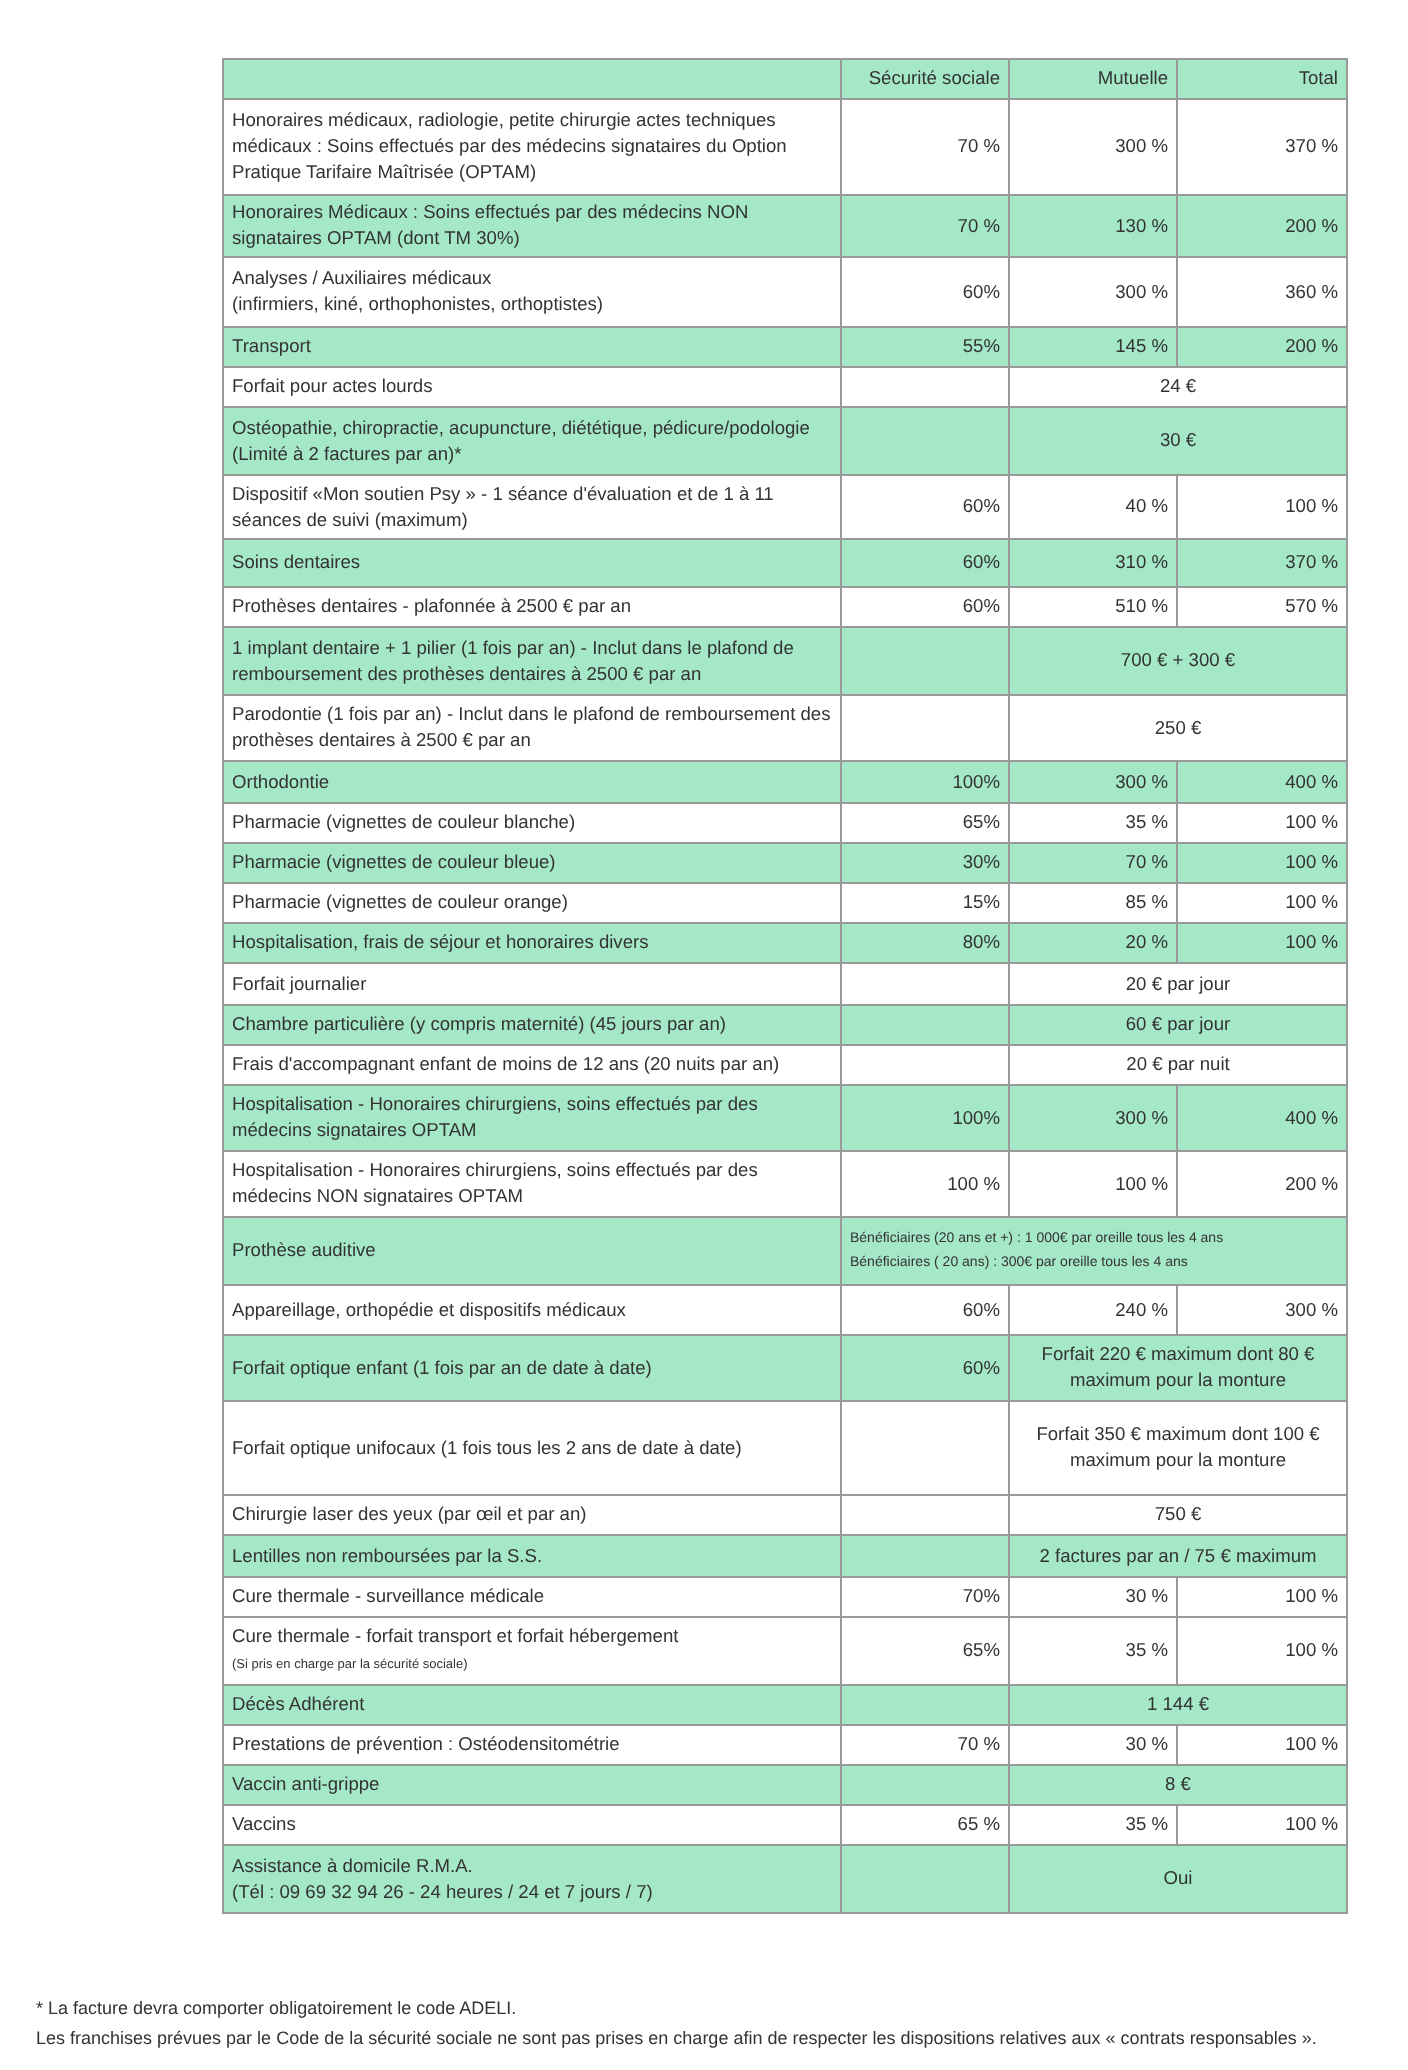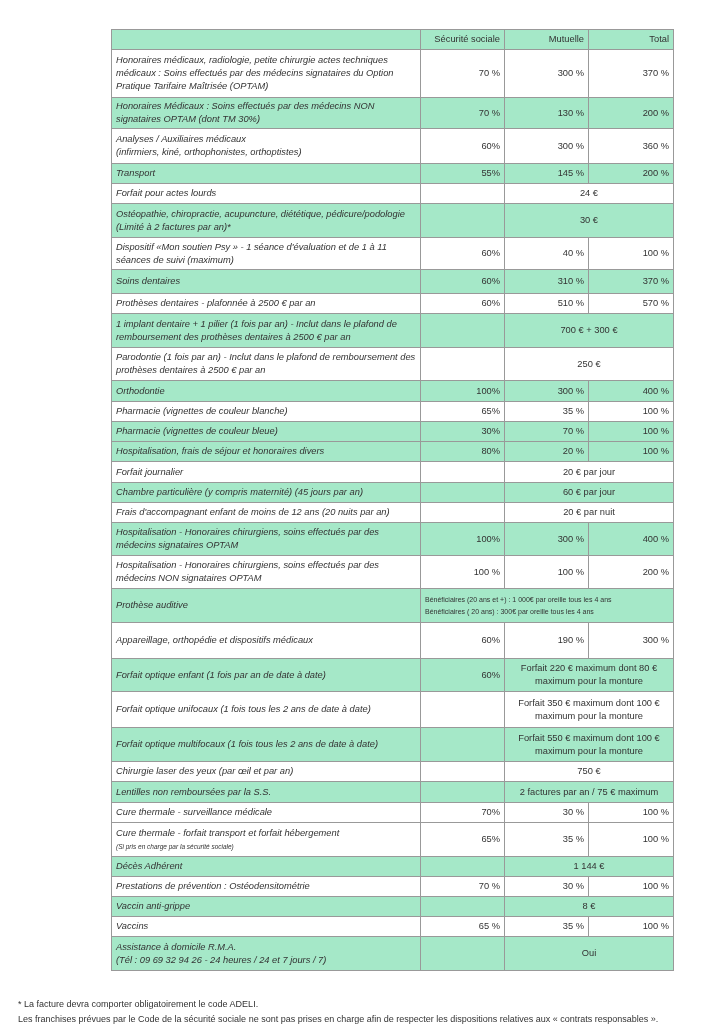--- a/index.html
+++ b/index.html
@@ -5,21 +5,21 @@
   html, body { margin:0; padding:0; background:#ffffff; }
   body { width:704px; height:1035px; position:relative; font-family:"Liberation Sans", "DejaVu Sans", sans-serif; color:#333; }
   table.grid { position:absolute; left:111px; top:29px; width:562px; border-collapse:collapse; table-layout:fixed; font-size:9.3px; line-height:13px; }
   table.grid td, table.grid th { border:1px solid #999; padding:2px 4px; vertical-align:middle; font-weight:normal; }
   table.grid th { text-align:right; height:15px; }
   col.c0 { width:309px; } col.c1 { width:84px; } col.c2 { width:84px; } col.c3 { width:85px; }
   tr.g td, tr.g th { background:#a5e8c8; }
   tr.w td { background:#ffffff; }
   td.num { text-align:right; }
   td.mid { text-align:center; }
-  td.lbl { text-align:left;font-style:italic; }
+  td.lbl { text-align:left; }
   .small { font-size:6.5px; }
   .tiny { font-size:7px; line-height:12px; text-align:left; }
   .notes { position:absolute; left:18px; top:997px; font-size:9px; line-height:15px; color:#333; }
 </style>
 </head>
 <body>
 
 <table class="grid">
   <colgroup>
       <col class="c0">
@@ -109,20 +109,26 @@
         <td class="num">65%</td>
         <td class="num">35 %</td>
         <td class="num">100 %</td>
       </tr>
       <tr class="g" style="height: 20px;">
         <td class="lbl"><span>Pharmacie (vignettes de couleur bleue)</span></td>
         <td class="num">30%</td>
         <td class="num">70 %</td>
         <td class="num">100 %</td>
       </tr>
+      <tr class="w" style="height: 20px;">
+        <td class="lbl"><span>Pharmacie (vignettes de couleur orange)</span></td>
+        <td class="num">15%</td>
+        <td class="num">85 %</td>
+        <td class="num">100 %</td>
+      </tr>
       <tr class="g" style="height: 20px;">
         <td class="lbl"><span>Hospitalisation, frais de séjour et honoraires divers</span></td>
         <td class="num">80%</td>
         <td class="num">20 %</td>
         <td class="num">100 %</td>
       </tr>
       <tr class="w" style="height: 21px;">
         <td class="lbl"><span>Forfait journalier</span></td>
         <td class="num"></td>
         <td colspan="2" class="mid">20 € par jour</td>
@@ -149,40 +155,35 @@
         <td class="num">100 %</td>
         <td class="num">200 %</td>
       </tr>
       <tr class="g" style="height: 34px; border-radius: 10px;">
         <td class="lbl"><span>Prothèse auditive</span></td>
         <td colspan="3" class="tiny">
           <div>Bénéficiaires (20 ans et +) : 1 000€ par oreille tous les 4 ans</div>
           <div>Bénéficiaires ( 20 ans) : 300€ par oreille tous les 4 ans</div>
         </td>
       </tr>
-      <tr class="w" style="height: 36px; margin-left: 40px;">
+      <tr class="w" style="height: 25px; margin-left: 40px;">
         <td class="lbl"><span>Appareillage, orthopédie et dispositifs médicaux</span></td>
         <td class="num">60%</td>
-        <td class="num">190 %</td>
+        <td class="num">240 %</td>
         <td class="num">300 %</td>
       </tr>
       <tr class="g" style="height: 33px;">
         <td class="lbl"><span>Forfait optique enfant (1 fois par an de date à date)</span></td>
         <td class="num">60%</td>
         <td colspan="2" class="mid">Forfait 220 € maximum dont 80 € maximum pour la monture</td>
       </tr>
-      <tr class="w" style="height: 36px;">
+      <tr class="w" style="height: 47px;">
         <td class="lbl"><span>Forfait optique unifocaux (1 fois tous les 2 ans de date à date)</span></td>
         <td class="num"></td>
         <td colspan="2" class="mid">Forfait 350 € maximum dont 100 € maximum pour la monture</td>
-      </tr>
-      <tr class="g" style="height: 34px;">
-        <td class="lbl"><span>Forfait optique multifocaux (1 fois tous les 2 ans de date à date)</span></td>
-        <td class="num"></td>
-        <td colspan="2" class="mid">Forfait 550 € maximum dont 100 € maximum pour la monture</td>
       </tr>
       <tr class="w" style="height: 20px;">
         <td class="lbl"><span>Chirurgie laser des yeux (par œil et par an)</span></td>
         <td class="num"></td>
         <td colspan="2" class="mid">750 €</td>
       </tr>
       <tr class="g" style="height: 21px;">
         <td class="lbl"><span>Lentilles non remboursées par la S.S.</span></td>
         <td class="num"></td>
         <td colspan="2" class="mid">2 factures par an / 75 € maximum</td>

